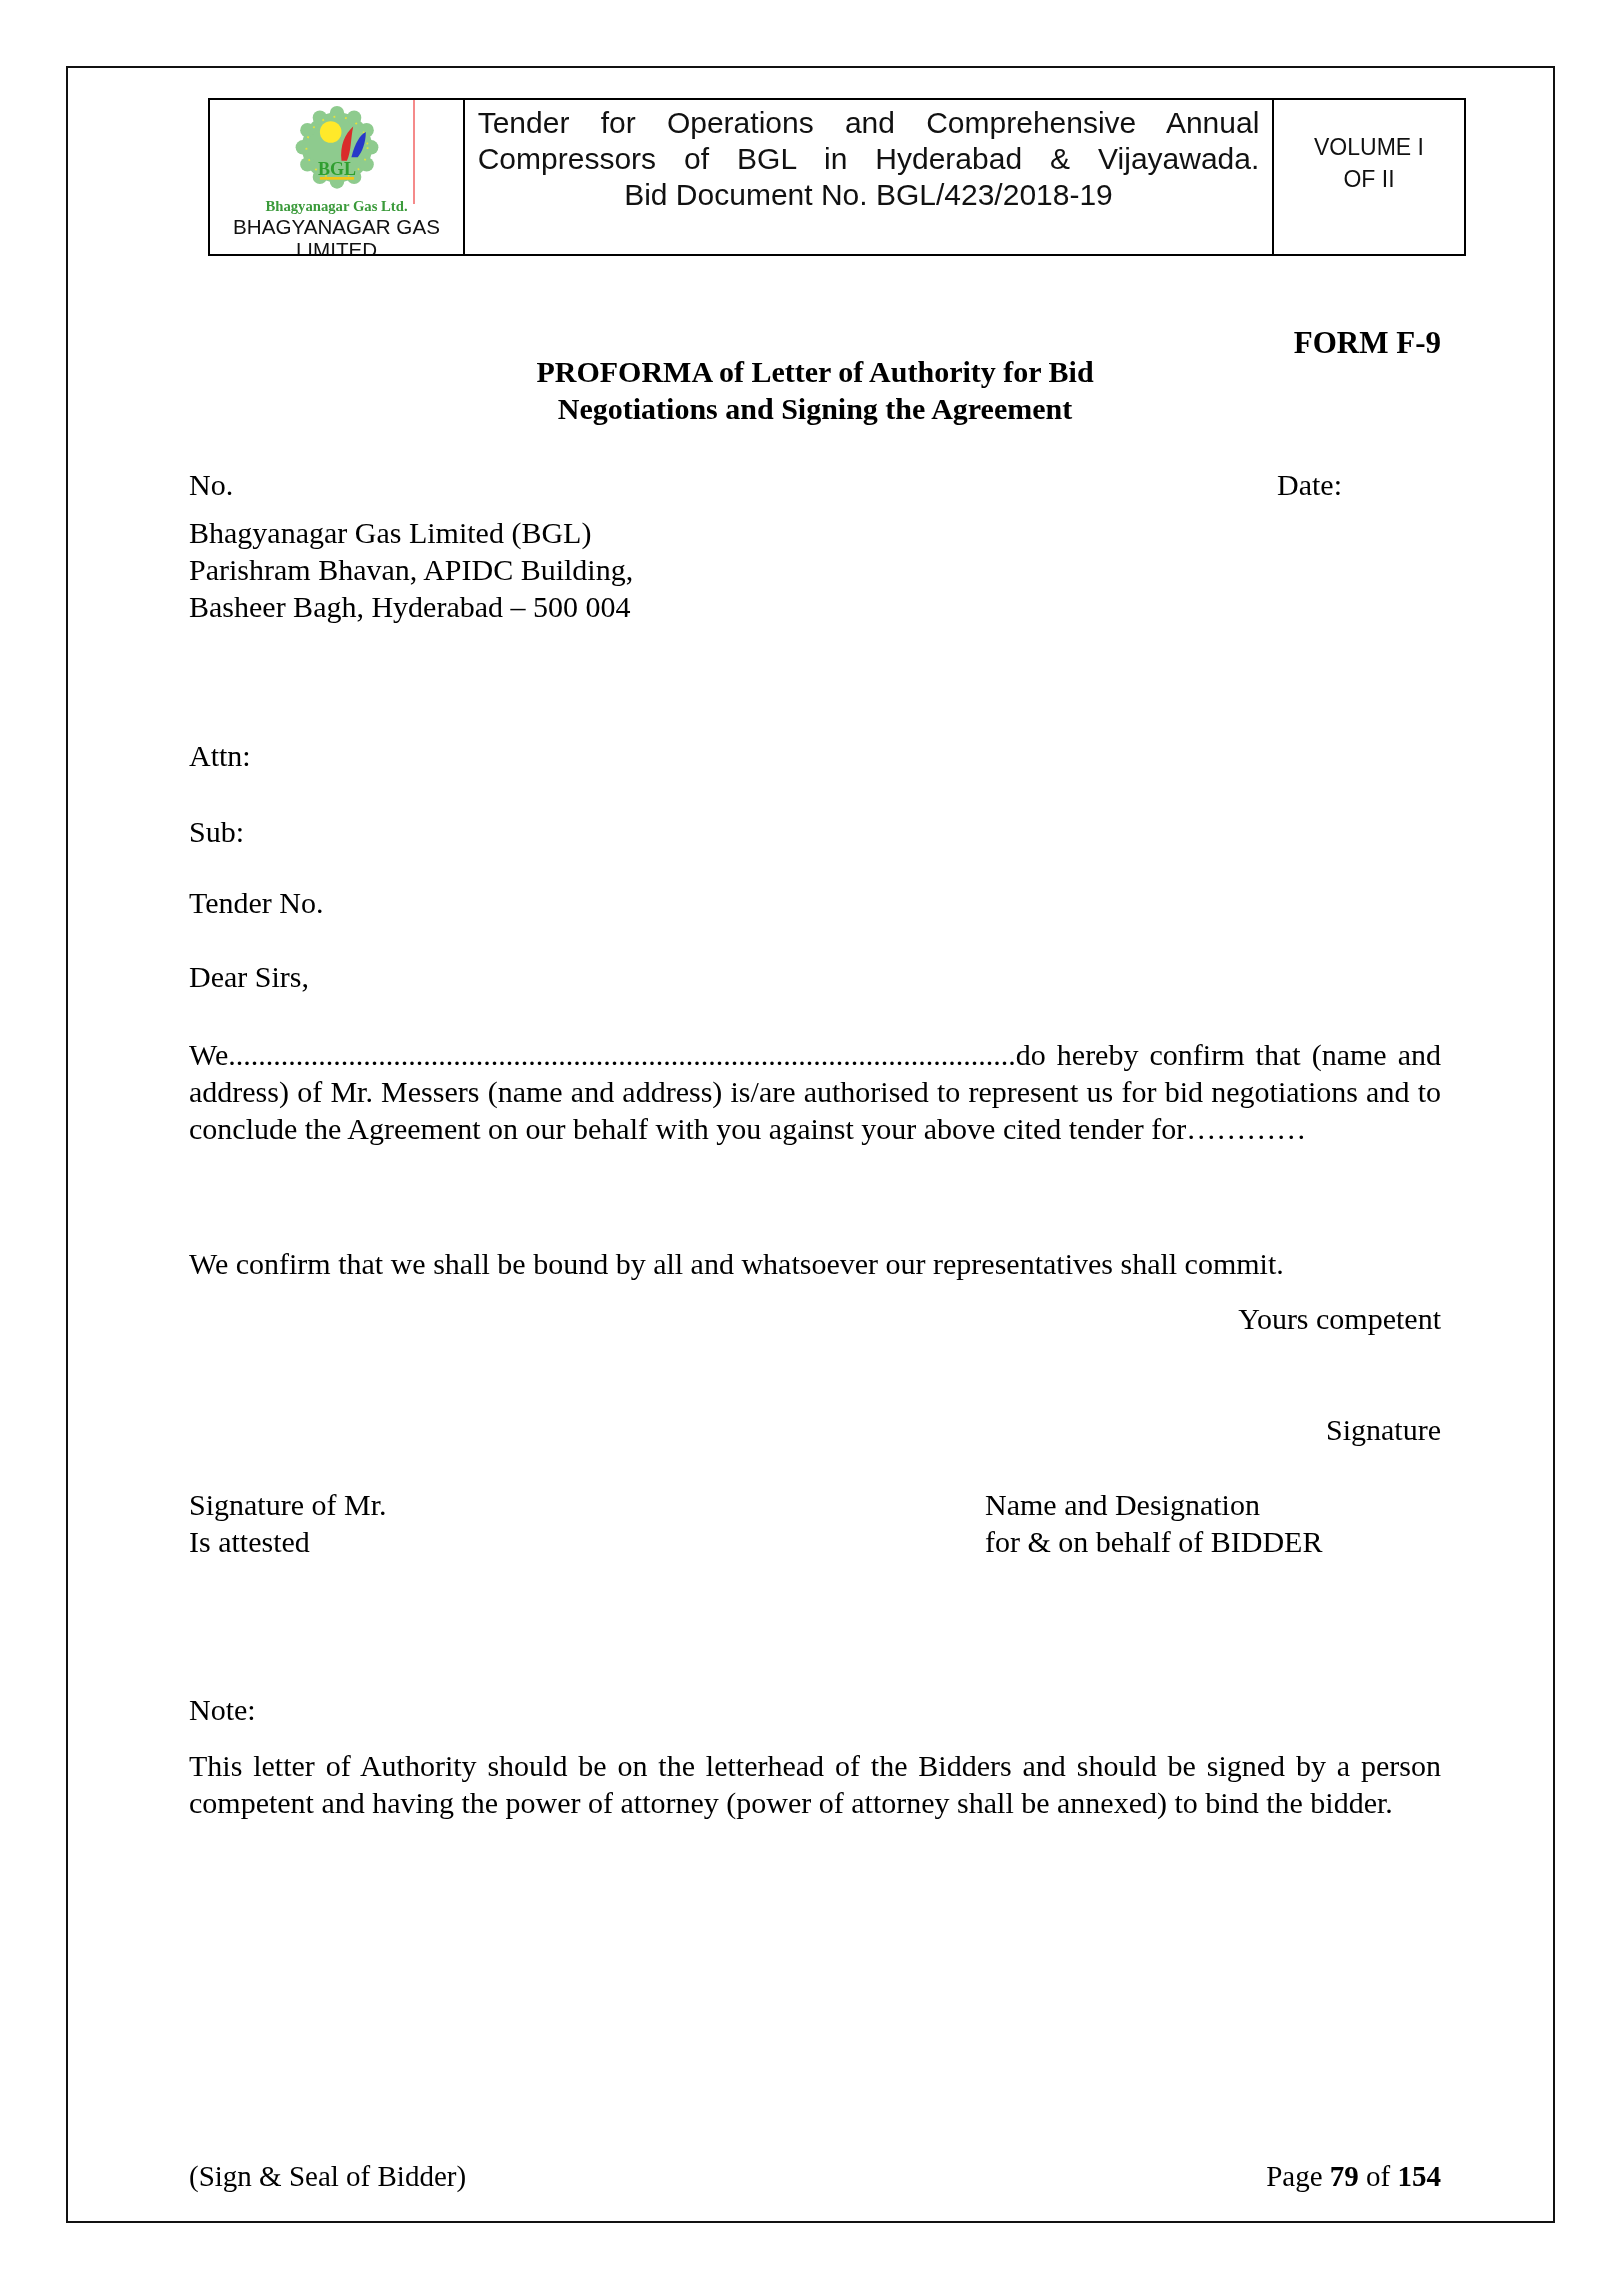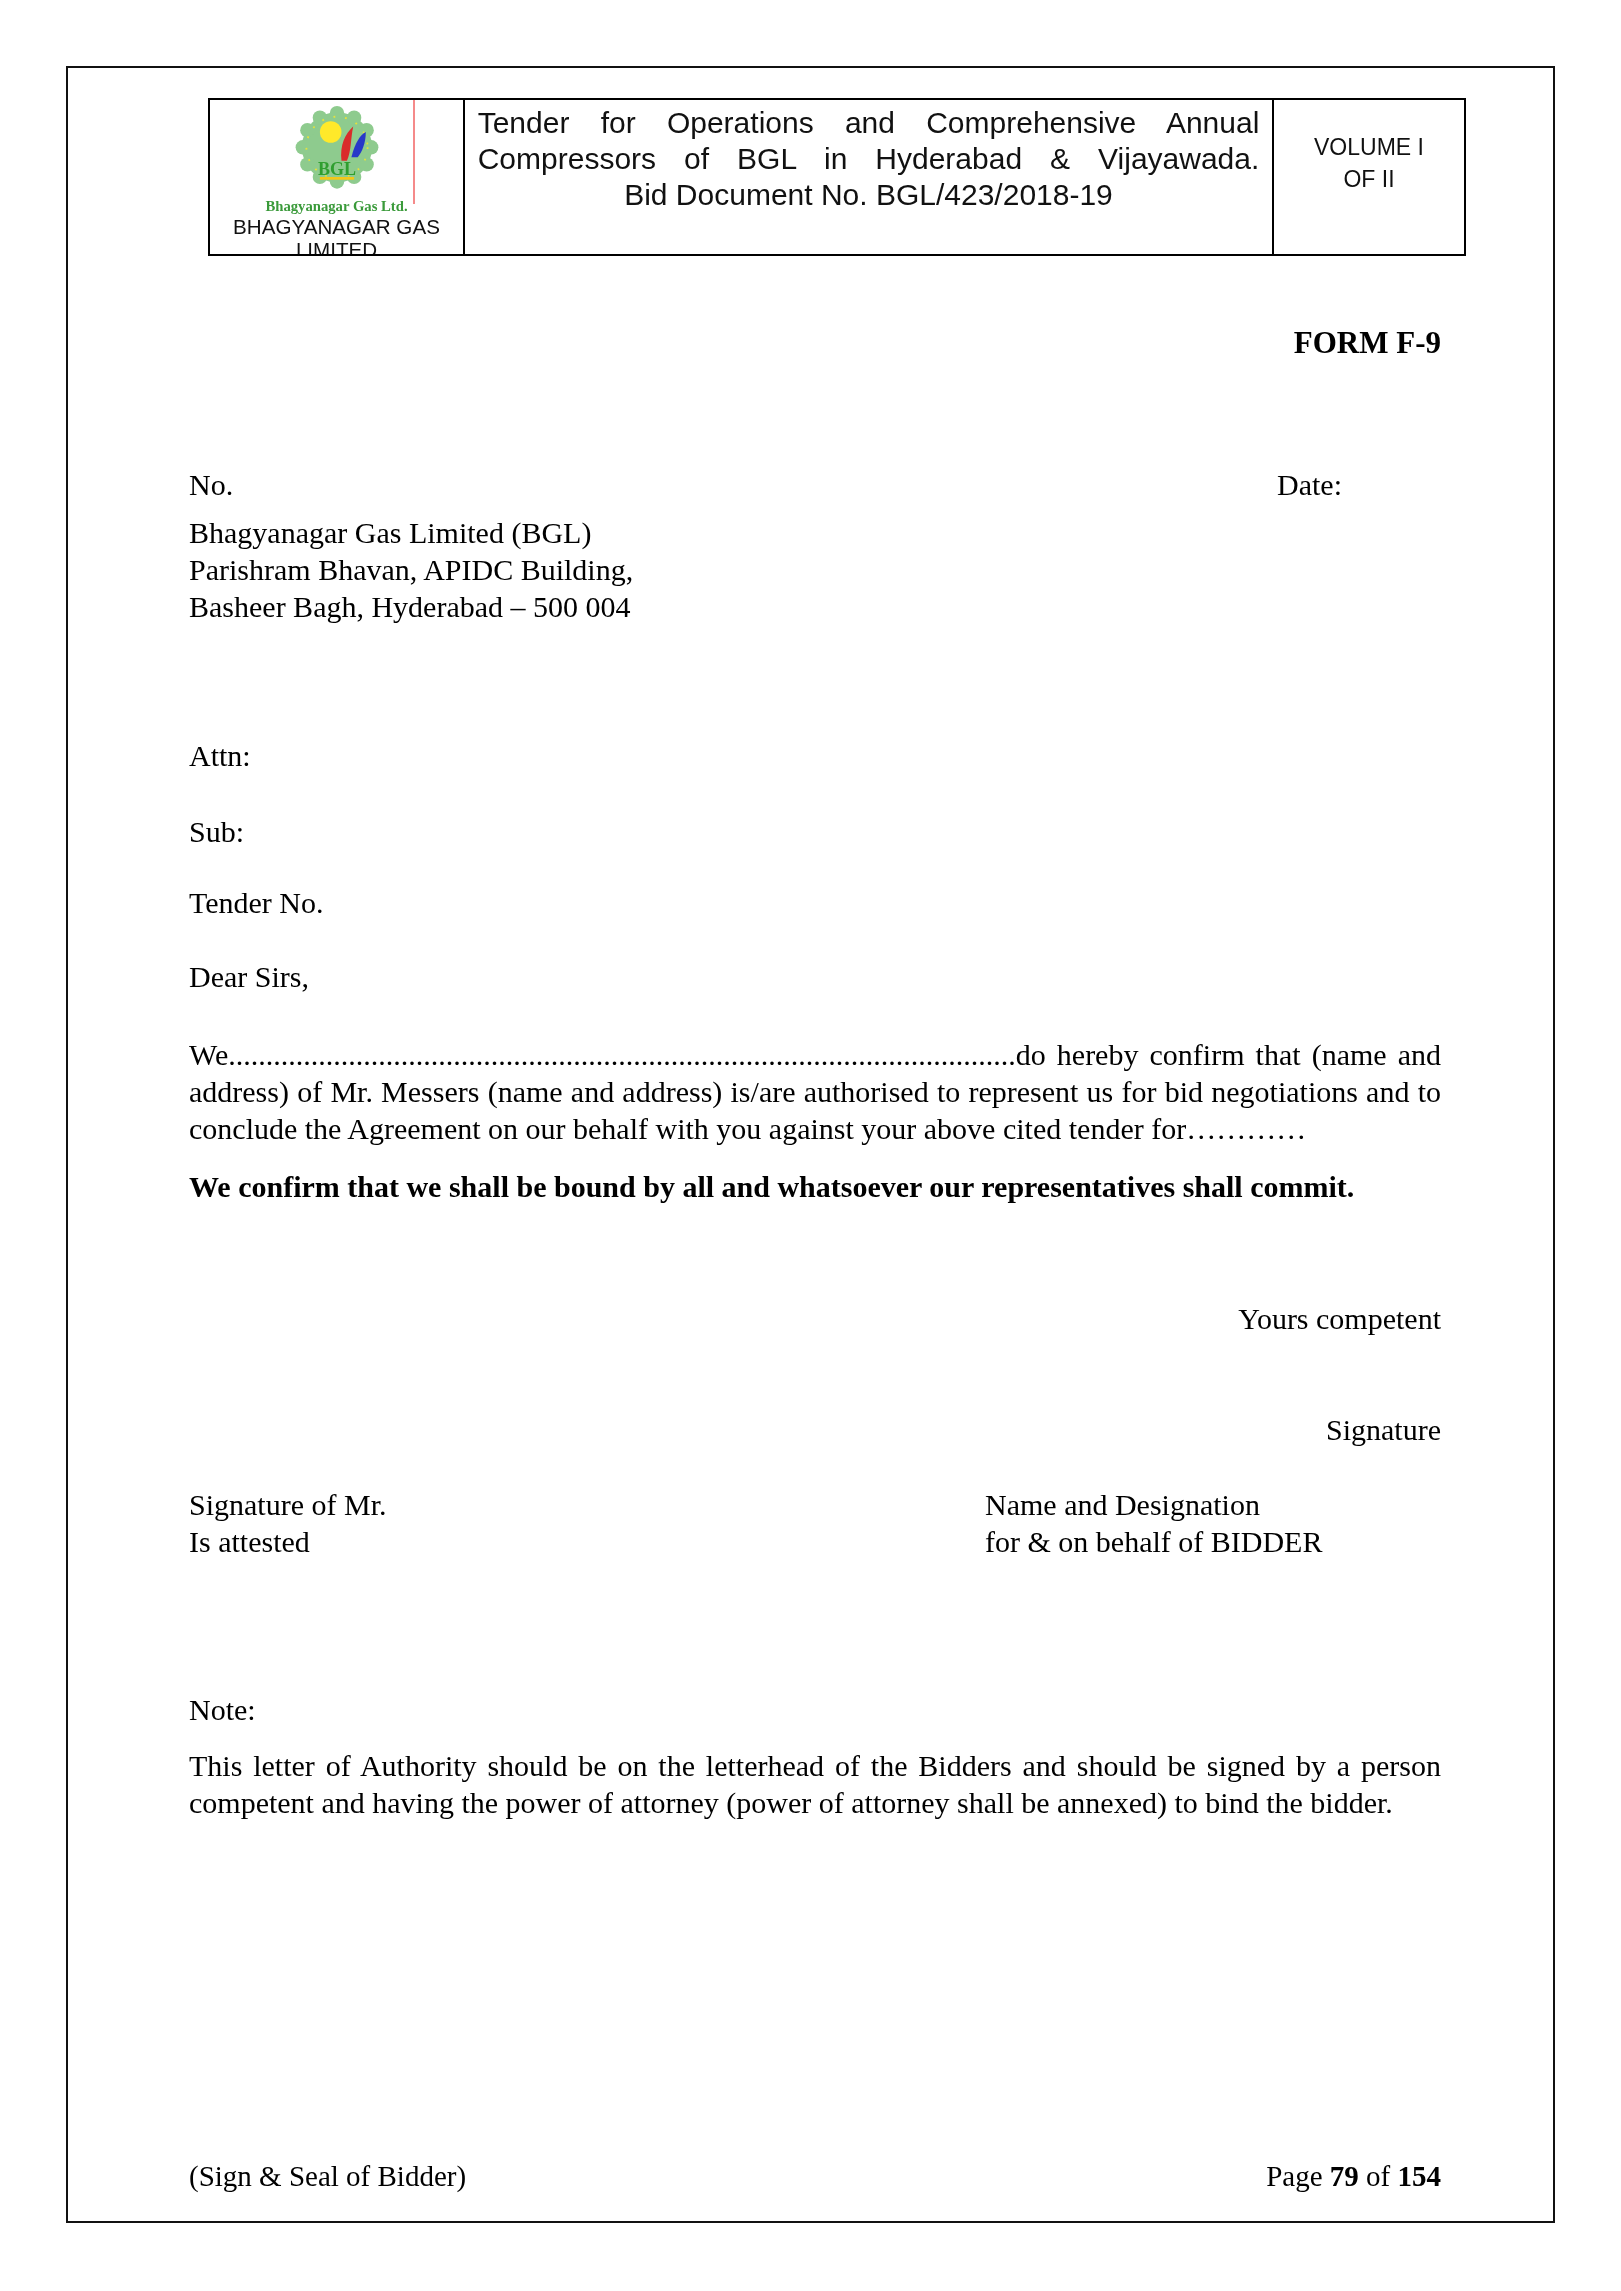--- a/index.html
+++ b/index.html
@@ -50,21 +50,21 @@
   .form-no     { left:121px; top:256px; width:1252px; text-align:right; font-weight:bold; font-size:31px; }
   .form-title  { left:121px; top:285px; width:1252px; text-align:center; font-weight:bold; }
   .no-date-row { left:121px; top:398px; width:1252px; }
   .date-label  { position:absolute; left:1088px; top:0; }
   .address     { left:121px; top:446px; width:1252px; }
   .attn        { left:121px; top:669px;  width:1252px; }
   .sub         { left:121px; top:745px;  width:1252px; }
   .tender-no   { left:121px; top:816px;  width:1252px; }
   .salutation  { left:121px; top:890px;  width:1252px; }
   .para1       { left:121px; top:968px;  width:1252px; text-align:justify; word-break:break-word; }
-  .para2       { left:121px; top:1100px; width:1252px;font-weight:bold; }
+  .para2       { left:121px; top:1177px; width:1252px; }
   .closing     { left:121px; top:1232px; width:1252px; text-align:right; }
   .signature   { left:121px; top:1343px; width:1252px; text-align:right; }
   .sig-row     { left:121px; top:1418px; width:1252px; }
   .sig-right   { position:absolute; left:796px; top:0; }
   .note-label  { left:121px; top:1607px; width:1252px;margin-top:16px; }
   .note-para   { left:121px; top:1679px; width:1252px; text-align:justify; }
   .footer-row  { left:121px; top:2090px; width:1252px; font-size:29px; }
   .footer-page { position:absolute; right:0; top:0; }
 </style>
 </head>
@@ -113,20 +113,24 @@
       <div class="cell-volume">
         <div>
           <div>VOLUME I</div>
           <div>OF II</div>
         </div>
       </div>
     </div>
 
     <div class="abs content form-no">FORM F-9</div>
 
+    <div class="abs content form-title">
+      <div>PROFORMA of Letter of Authority for Bid</div>
+      <div>Negotiations and Signing the Agreement</div>
+    </div>
 
     <div class="abs content no-date-row">
       <span>No.</span>
       <span class="date-label">Date:</span>
     </div>
 
     <div class="abs content address">
       <div>Bhagyanagar Gas Limited (BGL)</div>
       <div>Parishram Bhavan, APIDC Building,</div>
       <div>Basheer Bagh, Hyderabad – 500 004</div>

